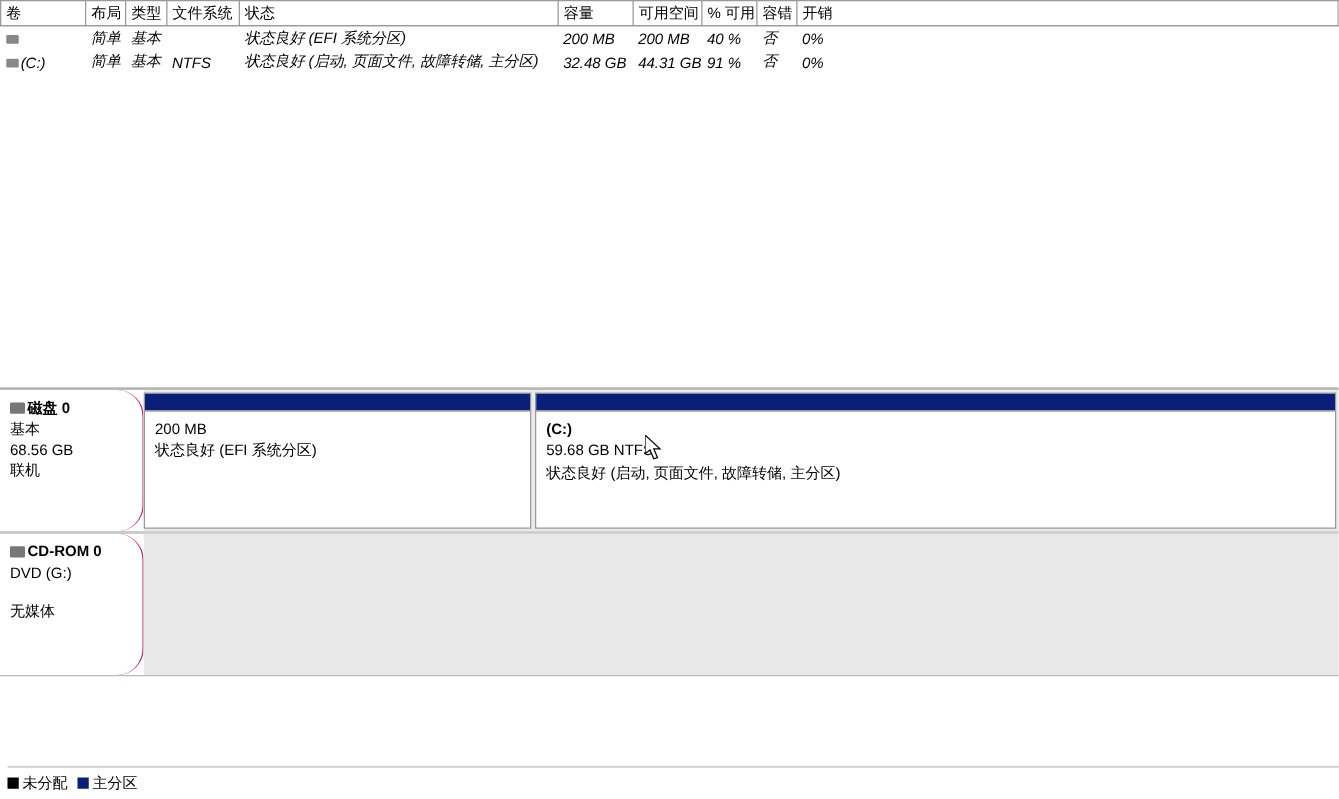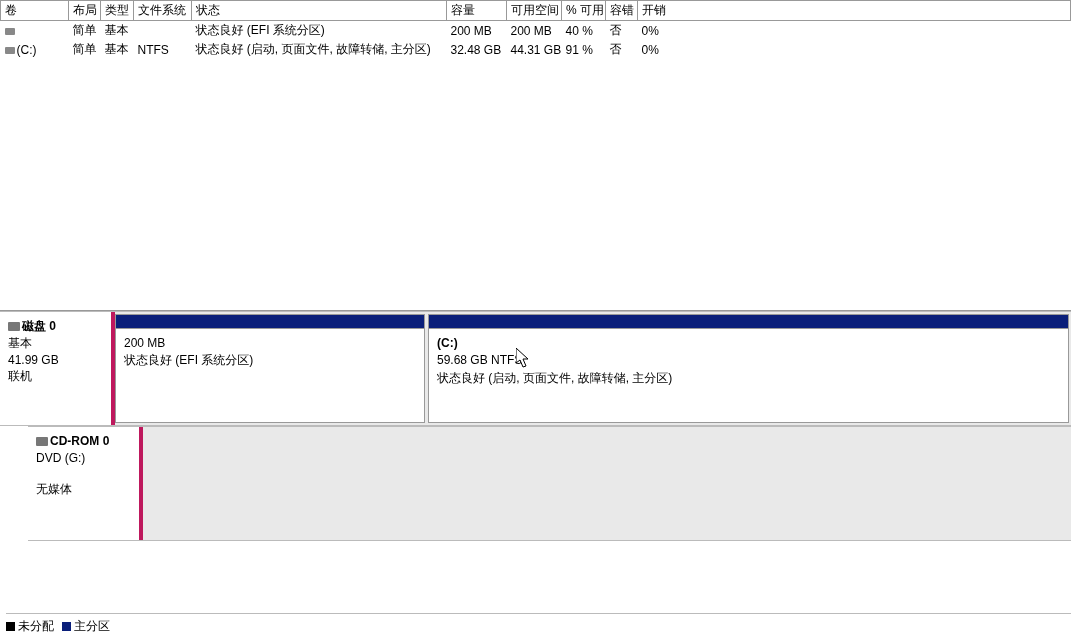--- a/index.html
+++ b/index.html
@@ -25,20 +25,21 @@
       font-weight: normal;
       text-align: left;
       padding: 1px 4px;
       white-space: nowrap;
       overflow: hidden;
     }
     .volume-table td {
       padding: 1px 4px;
       white-space: nowrap;
       overflow: hidden;
+      font-style: italic;
     }
     .vol-icon {
       display: inline-block;
       width: 10px;
       height: 7px;
       background: #888;
       border-radius: 1px;
       vertical-align: middle;
       margin-right: 2px;
     }
@@ -62,23 +63,24 @@
       border-top: 1px solid #999;
     }
     .disk-row {
       display: flex;
       border-top: 1px solid #bbb;
       border-bottom: 1px solid #bbb;
     }
     .disk-label {
       width: 115px;
       padding: 6px 8px;
-      border-right: 4px solid #be185d;
+      border-right: 1px solid #be185d;
       font-size: 12px;
       line-height: 1.4;
+      border-radius: 21px;
     }
     .disk-label .disk-name {
       font-weight: bold;
     }
     .disk-icon {
       display: inline-block;
       width: 12px;
       height: 9px;
       background: #777;
       border-radius: 1px;
@@ -200,21 +202,21 @@
       <td>0%</td>
     </tr>
   </tbody>
 </table>
 
 <div class="disk-area">
   <div class="disk-row" style="height:115px;">
     <div class="disk-label">
       <div><span class="disk-icon"></span><span class="disk-name">磁盘 0</span></div>
       <div>基本</div>
-      <div>41.99 GB</div>
+      <div>68.56 GB</div>
       <div>联机</div>
     </div>
     <div class="partitions">
       <div class="partition" style="flex:0 0 310px;">
         <div class="partition-header"></div>
         <div class="partition-body">
           <div class="p-title"></div>
           <div>200 MB</div>
           <div>状态良好 (EFI 系统分区)</div>
         </div>
@@ -223,21 +225,21 @@
         <div class="partition-header"></div>
         <div class="partition-body">
           <div class="p-title">(C:)</div>
           <div>59.68 GB NTFS</div>
           <div>状态良好 (启动, 页面文件, 故障转储, 主分区)</div>
         </div>
       </div>
     </div>
   </div>
 
-  <div class="disk-row cdrom-row" style="height:115px;margin-left:28px;">
+  <div class="disk-row cdrom-row" style="height:115px;">
     <div class="disk-label">
       <div><span class="disk-icon"></span><span class="disk-name">CD-ROM 0</span></div>
       <div>DVD (G:)</div>
       <div style="height:14px;"></div>
       <div>无媒体</div>
     </div>
     <div class="partitions">
       <div class="empty-media"></div>
     </div>
   </div>

